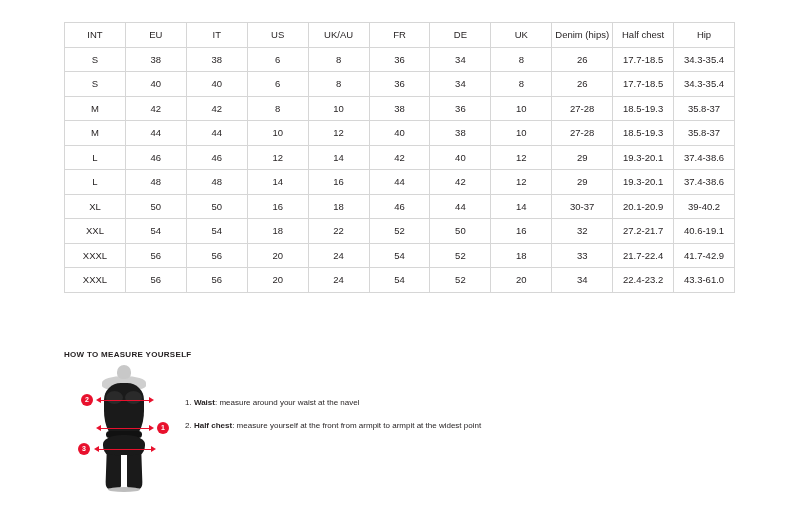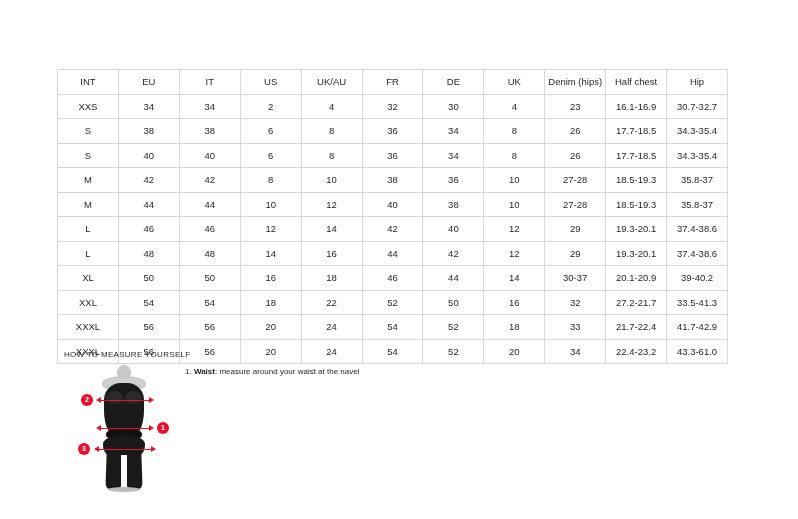--- a/index.html
+++ b/index.html
@@ -16,24 +16,23 @@
   }
   .page {
     position: relative;
     width: 798px;
     height: 519px;
   }
 
   
   .size-table-wrap {
     position: absolute;
-    left: 57px;
+    left: 64px;
     top: 22px;
     width: 531px;
-    margin-top: 47px;
   }
   table.size-table {
     border-collapse: collapse;
     width: 671px;
     table-layout: fixed;
   }
   table.size-table td,
   table.size-table th {
     border: 1px solid #d6d6d6;
     height: 23.5px;
@@ -51,39 +50,40 @@
 
   
   .measure-section {
     position: absolute;
     left: 64px;
     top: 350px;
     width: 671px;
   }
   .measure-title {
     font-size: 8px;
-    font-weight: normal;
+    font-weight: bold;
     letter-spacing: 0.3px;
     color: #231f20;
     margin: 0 0 6px 0;
   }
   .measure-body {
     position: relative;
     display: flex;
     align-items: flex-start;
   }
   .figure-col {
     width: 115px;
     position: relative;
     height: 130px;
     flex: 0 0 115px;
   }
   .notes-col {
     flex: 1 1 auto;
     padding-left: 6px;
+    margin-top: 31px;
   }
   .note {
     font-size: 8px;
     line-height: 13px;
     color: #231f20;
     margin-bottom: 10px;
   }
   .note b {
     font-weight: bold;
   }
@@ -236,33 +236,20 @@
           <th>FR</th>
           <th>DE</th>
           <th>UK</th>
           <th>Denim (hips)</th>
           <th>Half chest</th>
           <th>Hip</th>
         </tr>
       </thead>
       <tbody>
         <tr>
-          <td>XXS</td>
-          <td>34</td>
-          <td>34</td>
-          <td>2</td>
-          <td>4</td>
-          <td>32</td>
-          <td>30</td>
-          <td>4</td>
-          <td>23</td>
-          <td>16.1-16.9</td>
-          <td>30.7-32.7</td>
-        </tr>
-        <tr>
           <td>S</td>
           <td>38</td>
           <td>38</td>
           <td>6</td>
           <td>8</td>
           <td>36</td>
           <td>34</td>
           <td>8</td>
           <td>26</td>
           <td>17.7-18.5</td>
@@ -350,21 +337,21 @@
           <td>XXL</td>
           <td>54</td>
           <td>54</td>
           <td>18</td>
           <td>22</td>
           <td>52</td>
           <td>50</td>
           <td>16</td>
           <td>32</td>
           <td>27.2-21.7</td>
-          <td>33.5-41.3</td>
+          <td>40.6-19.1</td>
         </tr>
         <tr>
           <td>XXXL</td>
           <td>56</td>
           <td>56</td>
           <td>20</td>
           <td>24</td>
           <td>54</td>
           <td>52</td>
           <td>18</td>
@@ -424,18 +411,22 @@
           <div class="badge b2">2</div>
           <div class="badge b3">3</div>
         </div>
       </div>
 
       <div class="notes-col">
         <div class="note">
           <span>1.</span>
           <b>Waist</b><span>: measure around your waist at the navel</span>
         </div>
+        <div class="note">
+          <span>2.</span>
+          <b>Half chest</b><span>: measure yourself at the front from armpit to armpit at the widest point</span>
+        </div>
       </div>
 
     </div>
   </div>
 
 </div>
 
 </body></html>

